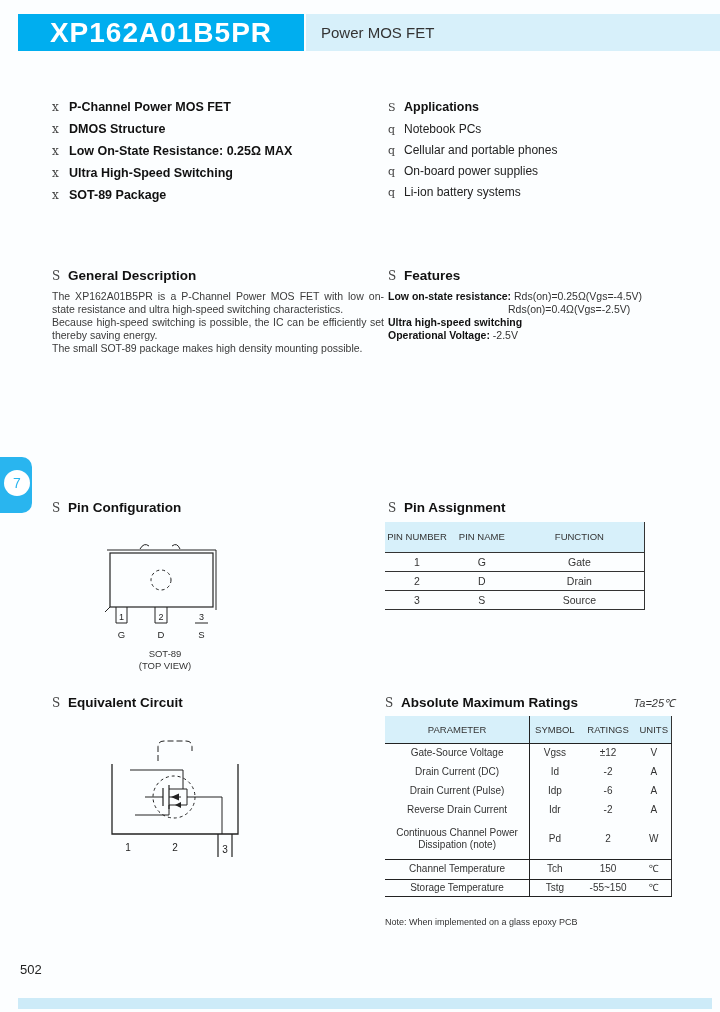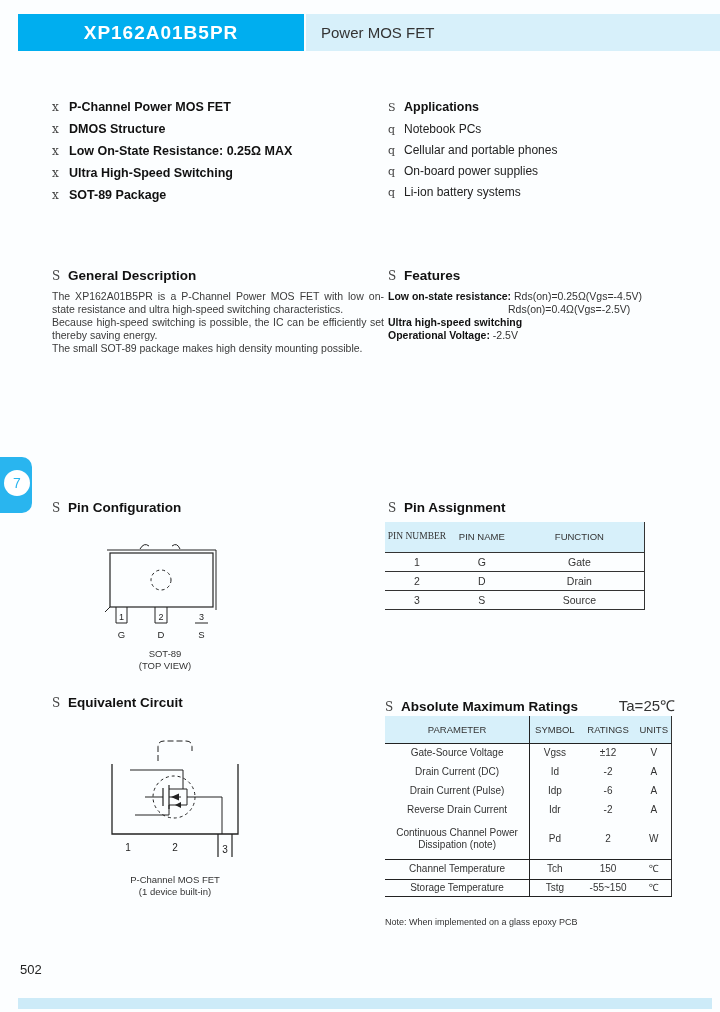--- a/index.html
+++ b/index.html
@@ -2,21 +2,21 @@
 <html><head>
 <meta charset="utf-8">
 <style>
   * { margin:0; padding:0; box-sizing:border-box; }
   body { background:#e8e8e8; font-family:"Liberation Sans", sans-serif; }
   .page { position:relative; width:720px; height:1012px; background:#fcfeff; margin:0 auto; overflow:hidden; color:#222; }
 
   
   .hdr-part { position:absolute; left:18px; top:14px; width:286px; height:37px; background:#00AEEF;
               display:flex; align-items:center; justify-content:center; }
-  .hdr-part span { color:#fff; font-size:19px; font-weight:bold; letter-spacing:1px; }
+  .hdr-part span { color:#fff; font-size:28px; font-weight:bold; letter-spacing:1px; }
   .hdr-sub { position:absolute; left:306px; top:14px; width:421px; height:37px; background:#D7F0FA;
              display:flex; align-items:center; padding-left:15px; }
   .hdr-sub span { color:#333; font-size:15px; }
 
   
   .keyfeat { position:absolute; left:52px; top:100px; }
   .keyfeat .row { display:flex; align-items:baseline; height:22px; }
   .marker { font-family:"DejaVu Serif", serif; font-size:12px; color:#444; width:17px; flex:0 0 17px; }
   .keyfeat .txt { font-size:12.5px; font-weight:bold; color:#111; }
 
@@ -44,36 +44,36 @@
 
   
   .tab7 { position:absolute; left:-10px; top:457px; width:42px; height:56px; background:#29B5EF; border-radius:10px; }
   .tab7 .circ { position:absolute; left:14px; top:13px; width:26px; height:26px; background:#fff; border-radius:50%;
                 display:flex; align-items:center; justify-content:center; color:#29B5EF; font-size:14px; }
 
   .pincfg-hdr { position:absolute; left:52px; top:500px; }
   .pinasg-hdr { position:absolute; left:388px; top:500px; }
   .eqc-hdr { position:absolute; left:52px; top:695px; }
   .amr-hdr { position:absolute; left:385px; top:695px; width:290px; display:flex; justify-content:space-between; align-items:baseline; }
-  .amr-cond { font-size:15px; color:#333; }
+  .amr-cond { font-size:11px; color:#333;font-style:italic; }
 
   
   .pkg { position:absolute; left:100px; top:540px; width:130px; text-align:center; }
   .pkg svg { display:block; }
   .cap { font-size:9.5px; color:#333; line-height:12px; }
   .eqc { position:absolute; left:95px; top:727px; width:160px; text-align:center; }
   .eqc .caps { margin-top:8px; }
   svg text { font-family:"Liberation Sans", sans-serif; fill:#222; }
 
   
   table { border-collapse:collapse; }
   .pintab { position:absolute; left:385px; top:522px; width:260px; border-right:1px solid #333; }
   .pintab th { background:#D7F0FA; font-size:9.5px; font-weight:normal; color:#333; height:30px;
                border-bottom:1.5px solid #333; text-align:center; vertical-align:middle; line-height:11px; }
-  .pintab th.c1 { width:64px;font-family:Liberation Serif, serif; } .pintab th.c2 { width:66px; } .pintab th.c3 { width:130px; }
+  .pintab th.c1 { width:64px; } .pintab th.c2 { width:66px; } .pintab th.c3 { width:130px; }
   .pintab td { font-size:10.5px; color:#333; text-align:center; height:19px; border-bottom:1px solid #333; }
 
   
   .amrtab { position:absolute; left:385px; top:716px; width:287px; border-right:1px solid #333; }
   .amrtab th { background:#D7F0FA; font-size:9.5px; font-weight:normal; color:#333; height:27px;
                border-bottom:1.5px solid #222; text-align:center; vertical-align:middle; }
   .amrtab th.c1 { width:145px; } .amrtab th.c2 { width:50px;margin-top:24px; } .amrtab th.c3 { width:57px; } .amrtab th.c4 { width:35px; }
   .amrtab td { font-size:10px; color:#333; text-align:center; vertical-align:middle; line-height:12px; }
   .amrtab td:first-child, .amrtab th:first-child { border-right:1px solid #222; }
   .amrtab tr.h19 td { height:19px; }
@@ -241,24 +241,20 @@
       <path d="M74,62 H92 M74,78 H92 M92,62 V78 M74,70 H86" stroke="#222" stroke-width="1" fill="none"></path>
       <polygon points="76,70 84,66.5 84,73.5" fill="#222"></polygon>
       <polygon points="86,75 86,81 80,78" fill="#222"></polygon>
       <path d="M92,70 H127 V107" stroke="#222" stroke-width="1" fill="none"></path>
       <path d="M74,78 V88 H40" stroke="#222" stroke-width="1" fill="none"></path>
       <path d="M123,107 V130 M137,107 V130" stroke="#222" stroke-width="1.2" fill="none"></path>
       <text x="33" y="124" font-size="10" text-anchor="middle">1</text>
       <text x="80" y="124" font-size="10" text-anchor="middle">2</text>
       <text x="130" y="126" font-size="10" text-anchor="middle">3</text>
     </svg>
-    <div class="caps">
-      <div class="cap">P-Channel MOS FET</div>
-      <div class="cap">(1 device built-in)</div>
-    </div>
   </div>
 
   <div class="amr-hdr">
     <div class="sechdr">
       <span class="marker">S</span>
       <span class="title">Absolute Maximum Ratings</span>
     </div>
     <span class="amr-cond">Ta=25℃</span>
   </div>
   <table class="amrtab">

